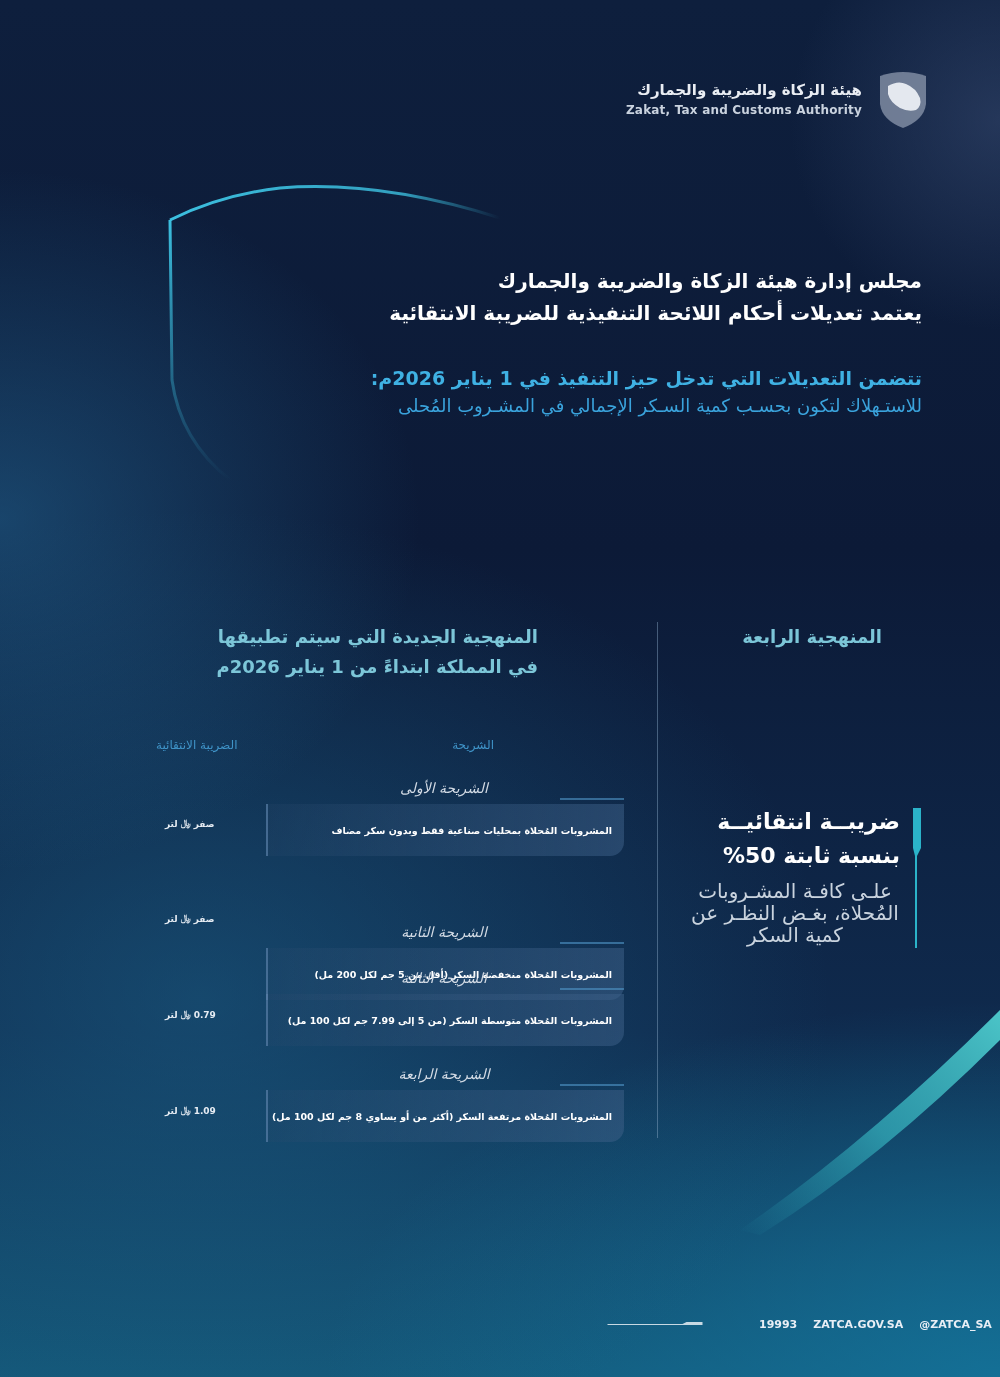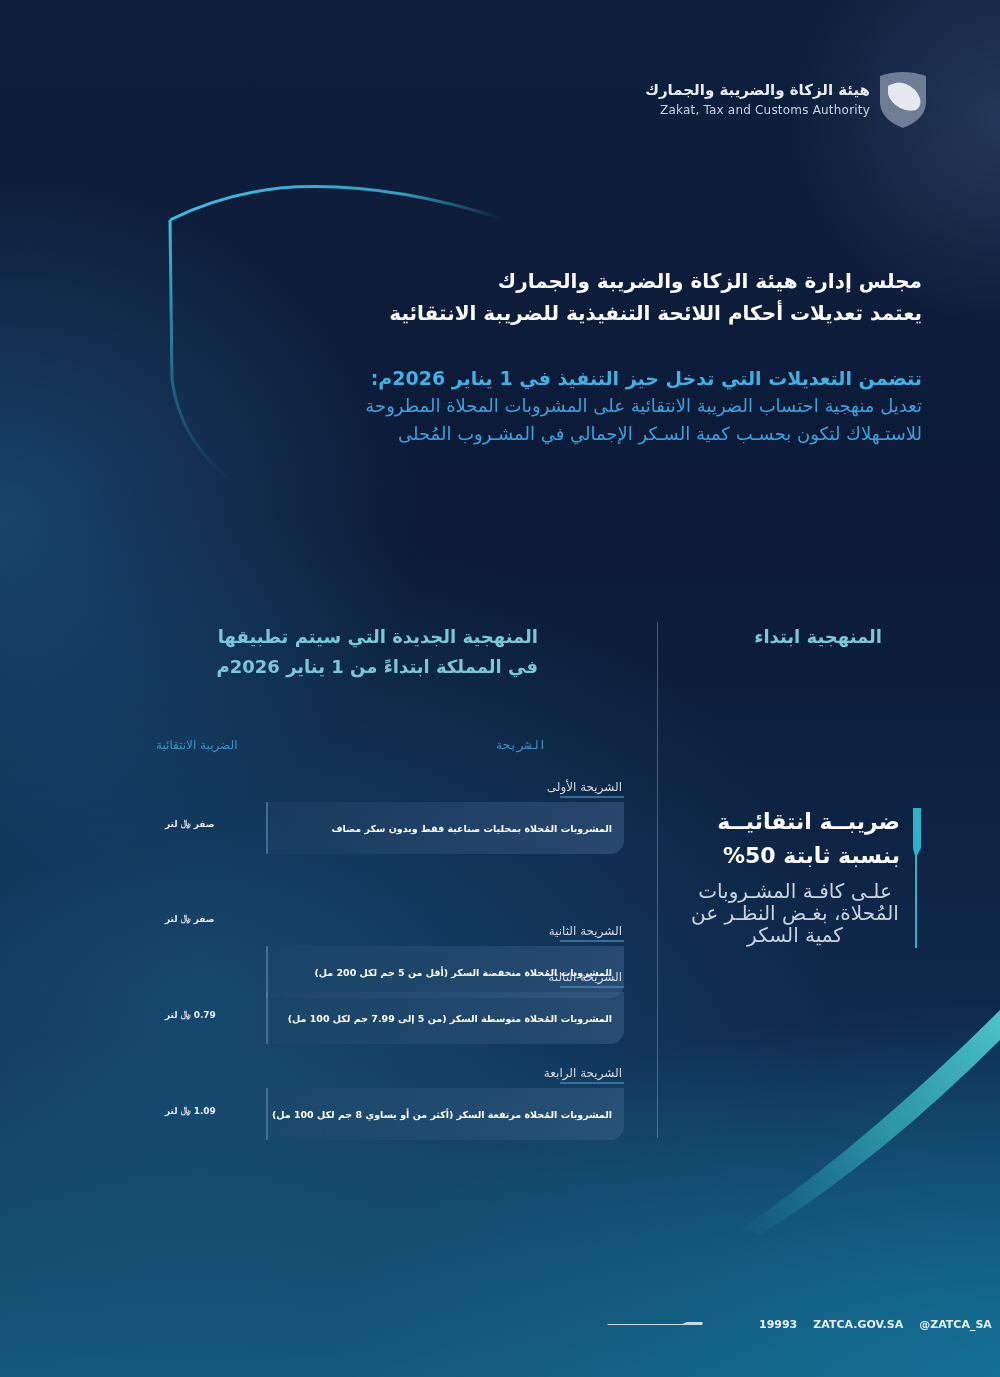--- a/index.html
+++ b/index.html
@@ -12,44 +12,44 @@
       radial-gradient(ellipse 900px 500px at 1000px 1377px, rgba(20,120,160,0.75), rgba(20,120,160,0) 75%),
       radial-gradient(ellipse 300px 300px at 1000px 120px, rgba(60,80,120,0.5), rgba(60,80,120,0) 70%),
       linear-gradient(180deg, #0e1f3d 0%, #0c1a37 40%, #0f2a4d 75%, #145778 100%);
     color: #ffffff;
     position: relative;
     direction: rtl;
   }
   .abs { position: absolute; }
 
   
-  .logo-block { right: 70px; top: 68px; display: flex; align-items: center; gap: 6px; direction: ltr; }
+  .logo-block { right: 70px; top: 68px; display: flex; align-items: center; gap: 14px; direction: ltr; }
   .logo-text { text-align: right; }
   .logo-ar { font-size: 15px; font-weight: bold; color: #e9edf3; direction: rtl; }
-  .logo-en { font-size: 12px; font-weight: normal; color: #c9d2de; margin-top: 4px; letter-spacing: 0.2px; }
+  .logo-en { font-size: 12px; font-weight: bold; color: #c9d2de; margin-top: 4px; letter-spacing: 0.2px; }
   .logo-shield { width: 54px; height: 62px; }
 
   
   .shield-outline { left: 160px; top: 180px; width: 420px; height: 320px; }
 
   
   .title { right: 78px; top: 265px; text-align: right; font-weight: bold; font-size: 20px; line-height: 32px; color: #ffffff; }
   .subtitle-accent { right: 78px; top: 356px; text-align: right; font-weight: bold; font-size: 19px; color: #3fb1e3; margin-top: 11px; }
   .desc { right: 78px; top: 392px; text-align: right; font-size: 18px; line-height: 28px; color: #3aa3dc; }
 
   
   .col-divider { left: 657px; top: 622px; width: 1px; height: 516px; background: rgba(140,170,200,0.45); }
   .current-heading { right: 118px; top: 626px; font-size: 18px; font-weight: bold; color: #7cc6d8; }
   .new-heading { right: 462px; top: 622px; text-align: right; font-size: 18px; font-weight: bold; line-height: 30px; color: #7cc6d8; }
 
-  .th-tier { right: 454px; top: 738px; font-size: 12px; color: #3f93c7; font-family: Liberation Mono, monospace; }
+  .th-tier { right: 506px; top: 738px; font-size: 12px; color: #3f93c7; }
   .th-tax { left: 156px; top: 738px; font-size: 12px; color: #3f93c7; }
 
   .tier { right: 376px; width: 358px; }
-  .tier-label { text-align: right; font-size: 12px; color: #d3dbe5; margin-bottom: 8px; padding-right: 2px; position: relative; }
+  .tier-label { text-align: center; font-size: 14px; color: #d3dbe5; margin-bottom: 8px; padding-right: 2px; position: relative; font-style: italic; }
   .tier-label::after { content: ""; position: absolute; right: 0; bottom: -4px; width: 64px; height: 2px; background: rgba(80,150,200,0.6); }
   .tier-box {
     height: 52px; border-radius: 0 0 14px 0;
     background: linear-gradient(90deg, rgba(45,75,110,0.2) 0%, rgba(60,95,135,0.55) 100%);
     border-left: 2px solid rgba(120,160,200,0.35);
     display: flex; align-items: center; justify-content: flex-start;
     padding-right: 12px; font-size: 9.5px; color: #ffffff; font-weight: bold;
   }
   .tier-tax { left: 165px; font-size: 9px; color: #e6ecf3; font-weight: bold; direction: rtl; display: flex; gap: 3px; align-items: center; }
   .riyal { font-size: 9px; }
@@ -105,25 +105,24 @@
   </svg>
 </div>
 
 <div class="abs title">
   <div>مجلس إدارة هيئة الزكاة والضريبة والجمارك</div>
   <div>يعتمد تعديلات أحكام اللائحة التنفيذية للضريبة الانتقائية</div>
 </div>
 
 <div class="abs subtitle-accent">تتضمن التعديلات التي تدخل حيز التنفيذ في 1 يناير 2026م:</div>
 <div class="abs desc">
-  <div>تعديل منهجية احتساب الضريبة الانتقائية على المشروبات المحلاة المطروحة</div>
   <div>للاستـهلاك لتكون بحسـب كمية السـكر الإجمالي في المشـروب المُحلى</div>
 </div>
 
-<div class="abs current-heading">المنهجية ابتداء</div>
+<div class="abs current-heading">المنهجية الرابعة</div>
 <div class="abs col-divider"></div>
 <div class="abs new-heading">
   <div>المنهجية الجديدة التي سيتم تطبيقها</div>
   <div>في المملكة ابتداءً من 1 يناير 2026م</div>
 </div>
 
 <div class="abs th-tier">الشريحة</div>
 <div class="abs th-tax">الضريبة الانتقائية</div>
 
 <div class="abs tier" style="top:780px">

